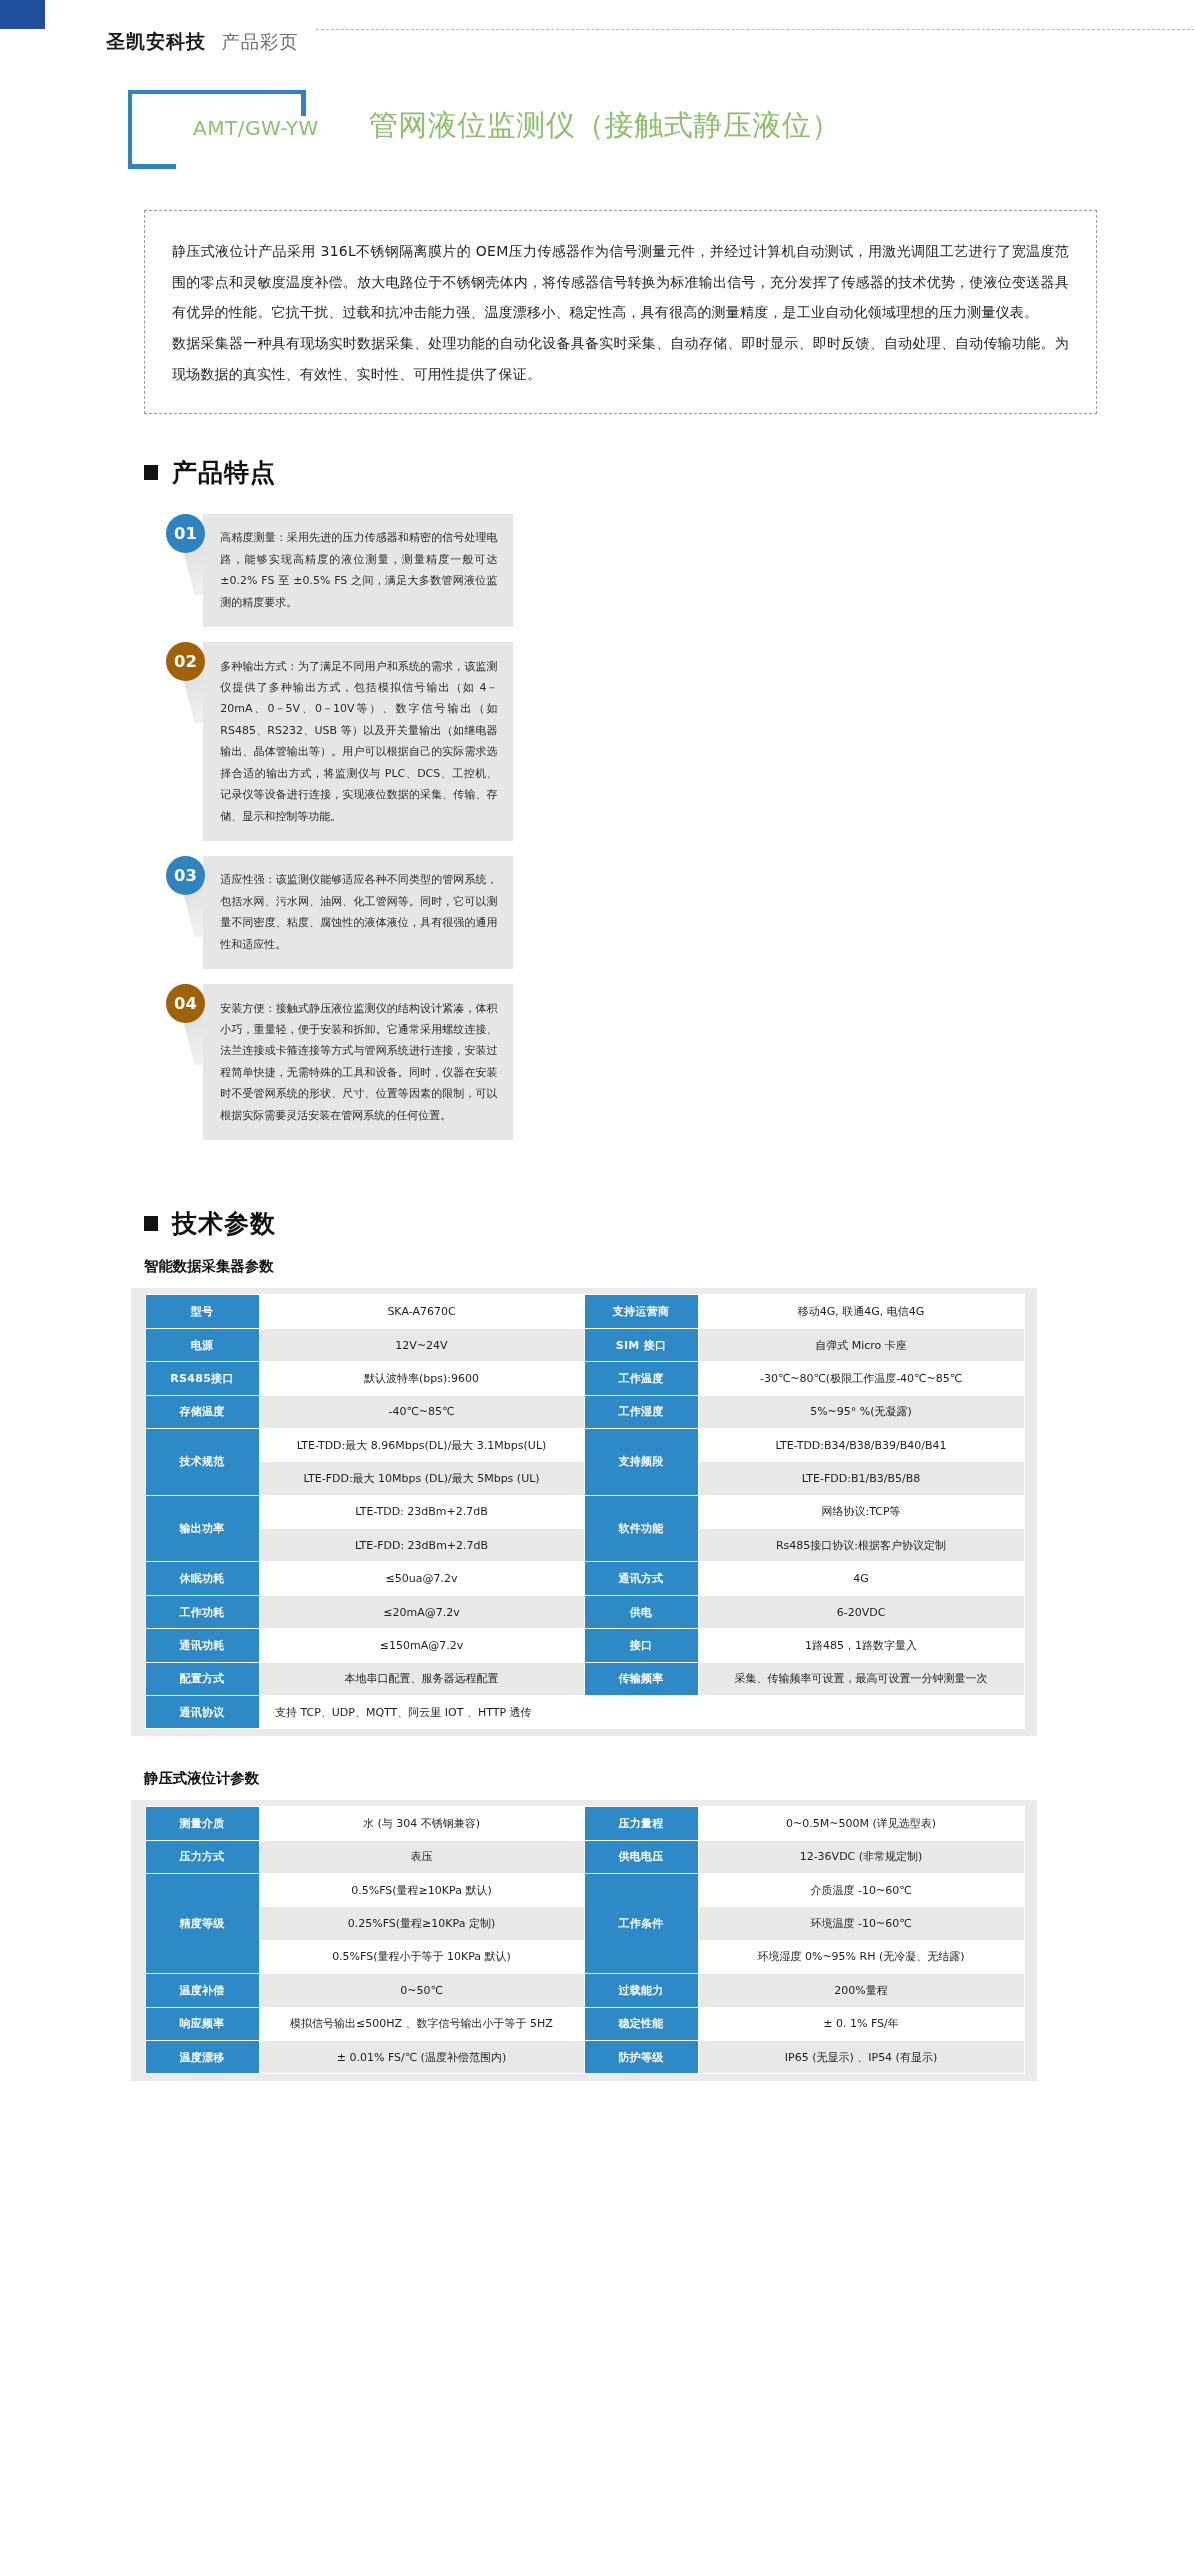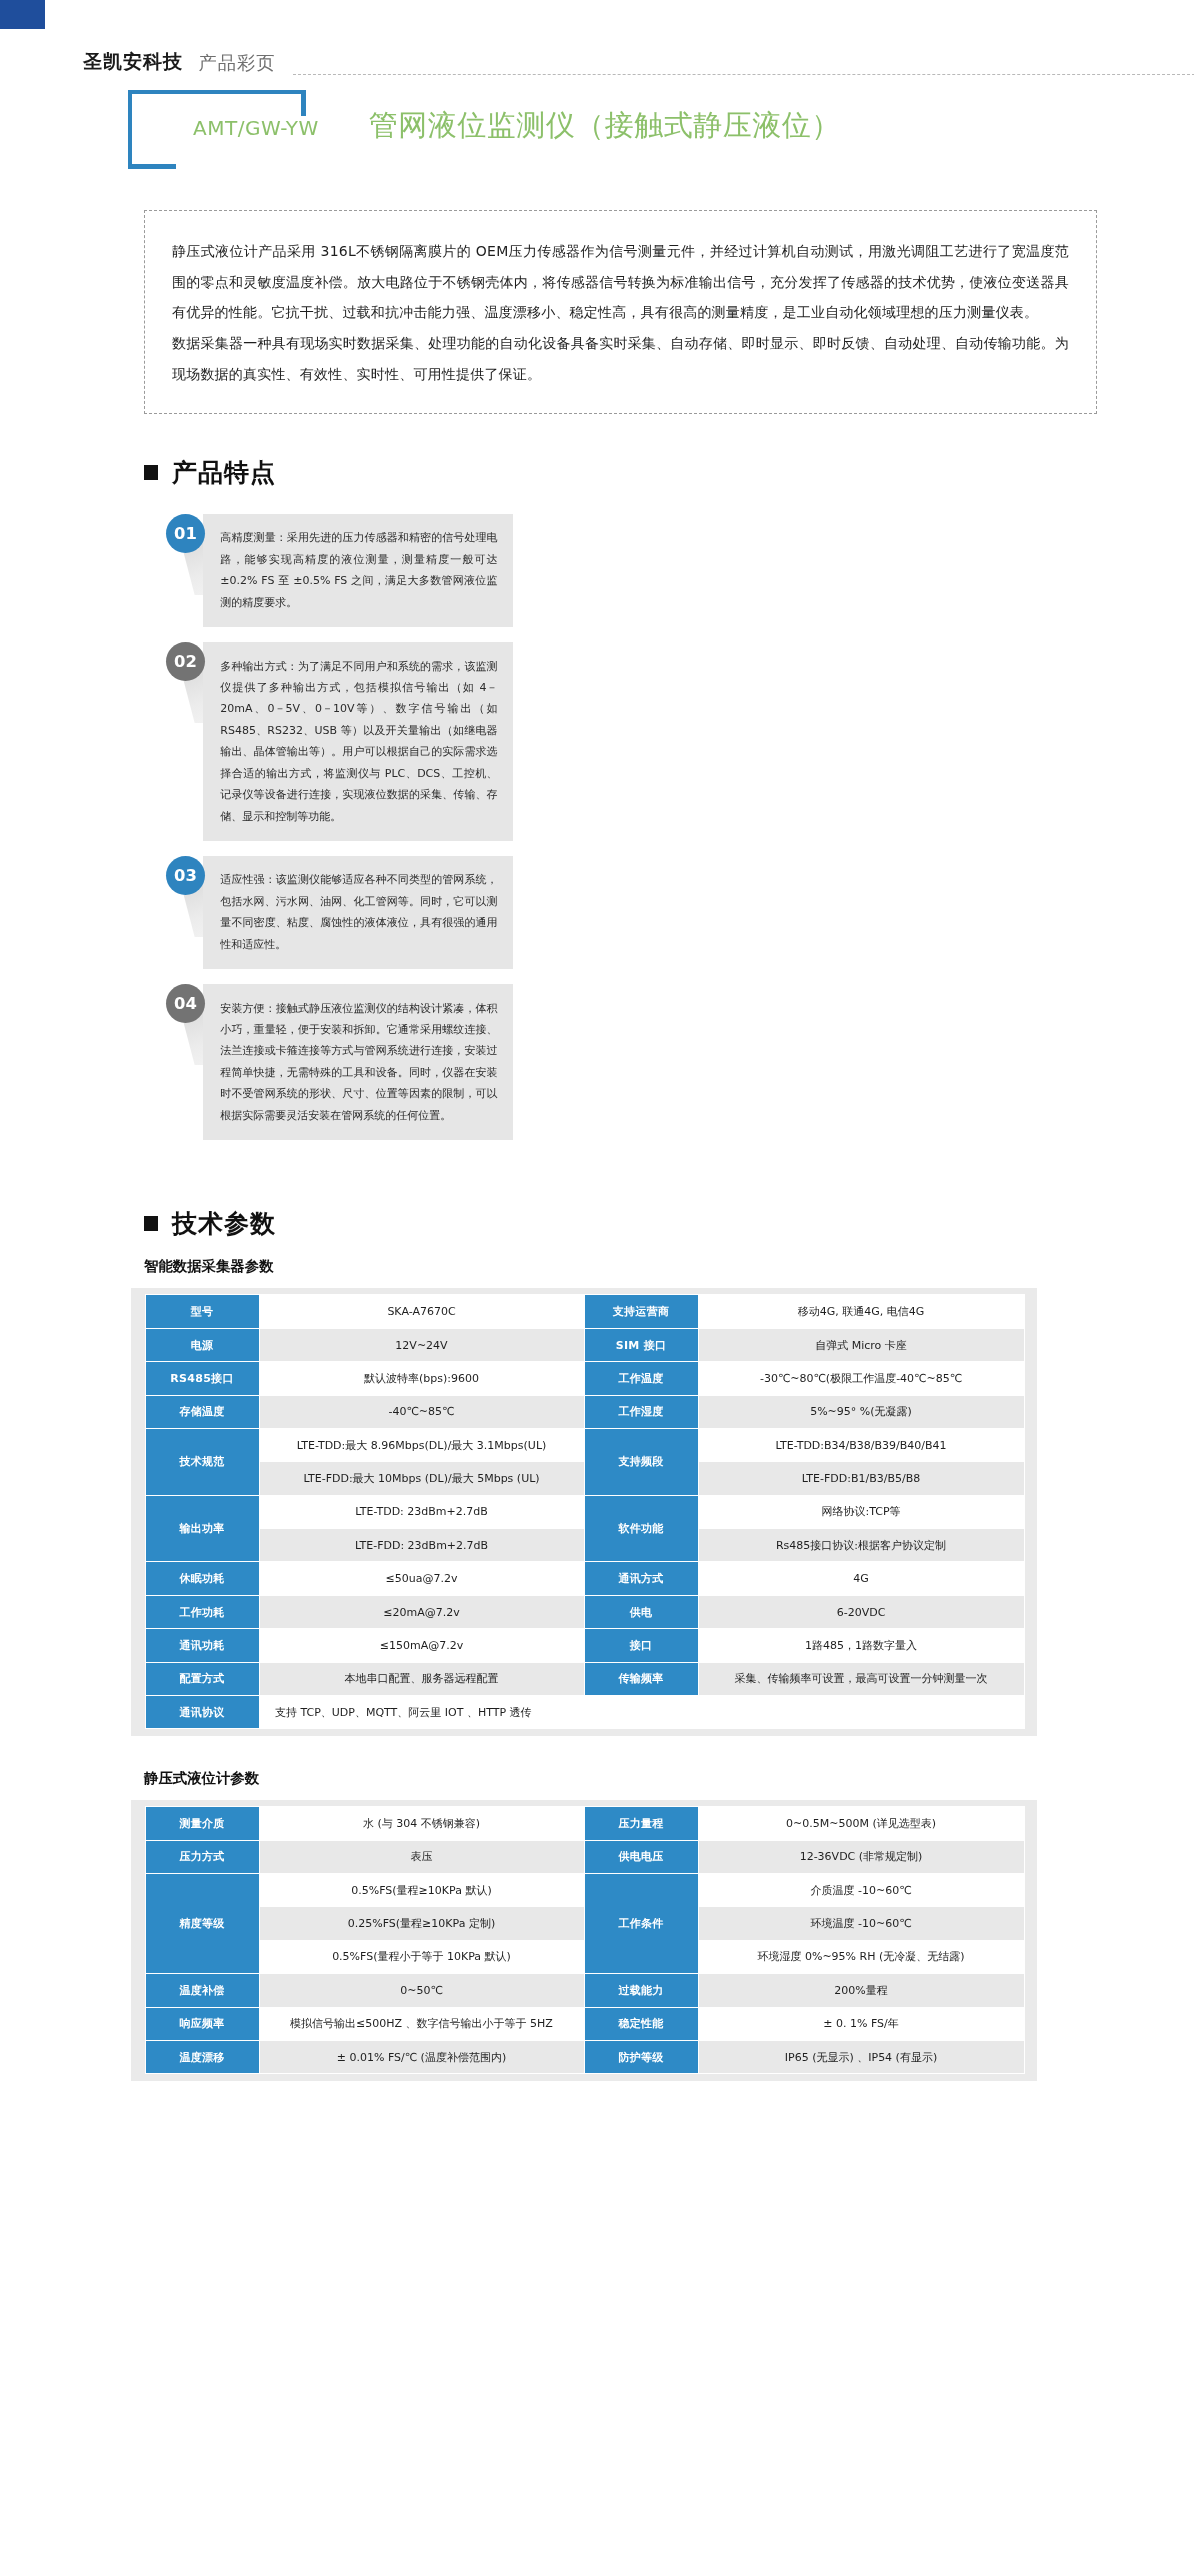--- a/index.html
+++ b/index.html
@@ -12,21 +12,21 @@
   body { position: relative; width: 1195px; height: 2576px; overflow: hidden; }
 
   
   .header { position: relative; height: 75px; }
   .header-blue-block {
     position: absolute; left: 0; top: 0; width: 45px; height: 29px;
     background: #1f4e9c;
   }
   .header-row {
     position: absolute; left: 0; top: 29px; width: 1195px; height: 46px;
-    display: flex; align-items: flex-end;
+    display: flex; align-items: flex-start; padding-left: 23px;
   }
   .brand {
     margin-left: 83px;
     font-size: 19px; font-weight: bold; color: #1a1a1a; letter-spacing: 1px;
   }
   .subbrand {
     margin-left: 15.4px; font-size: 18.3px; color: #6f6f6f; letter-spacing: 1px;
   }
   .header-dash {
     flex: 1; margin-left: 17.3px; margin-right: 0px;
@@ -89,21 +89,21 @@
   .feat {
     position: relative; margin-bottom: 15.4px;
   }
   .feat-badge {
     position: absolute; left: 0px; top: 0px;
     width: 39px; height: 39px; border-radius: 50%;
     display: flex; align-items: center; justify-content: center;
     color: #fff; font-size: 16.4px; font-weight: bold; z-index: 3;
   }
   .feat-badge.blue { background: #2e84bf; }
-  .feat-badge.green { background: #737373; }
+  .feat-badge.green { background: #a16207; }
   .feat-tail {
     position: absolute; left: 13.5px; top: 23px; width: 33px; height: 58px;
     background: linear-gradient(160deg, #d9d9d9 0%, #ececec 65%, #f2f2f2 100%);
     clip-path: polygon(0 0, 100% 0, 100% 100%, 46% 100%);
     z-index: 1;
   }
   .feat-body {
     margin-left: 37px; background: #e6e6e6;
     padding: 13.5px 15.4px 13.5px 17.3px;
     font-size: 11px; line-height: 1.95; color: #2a2a2a;

